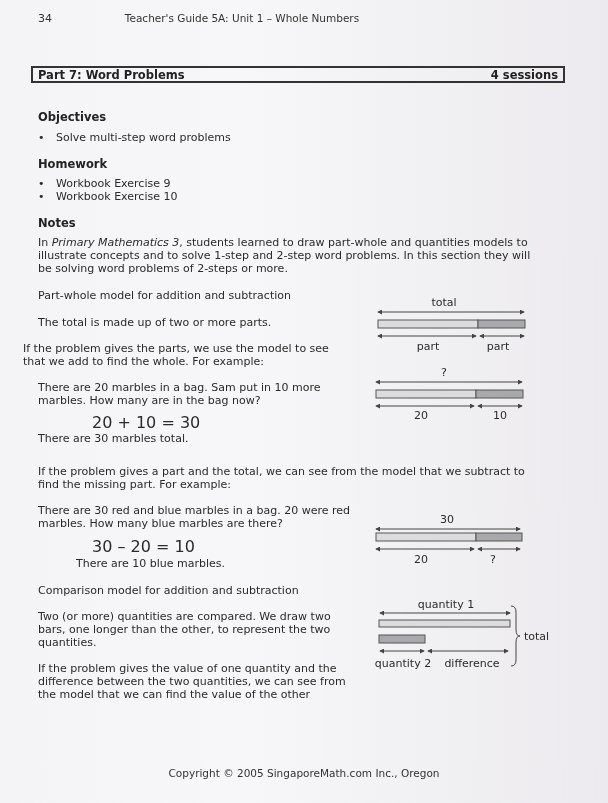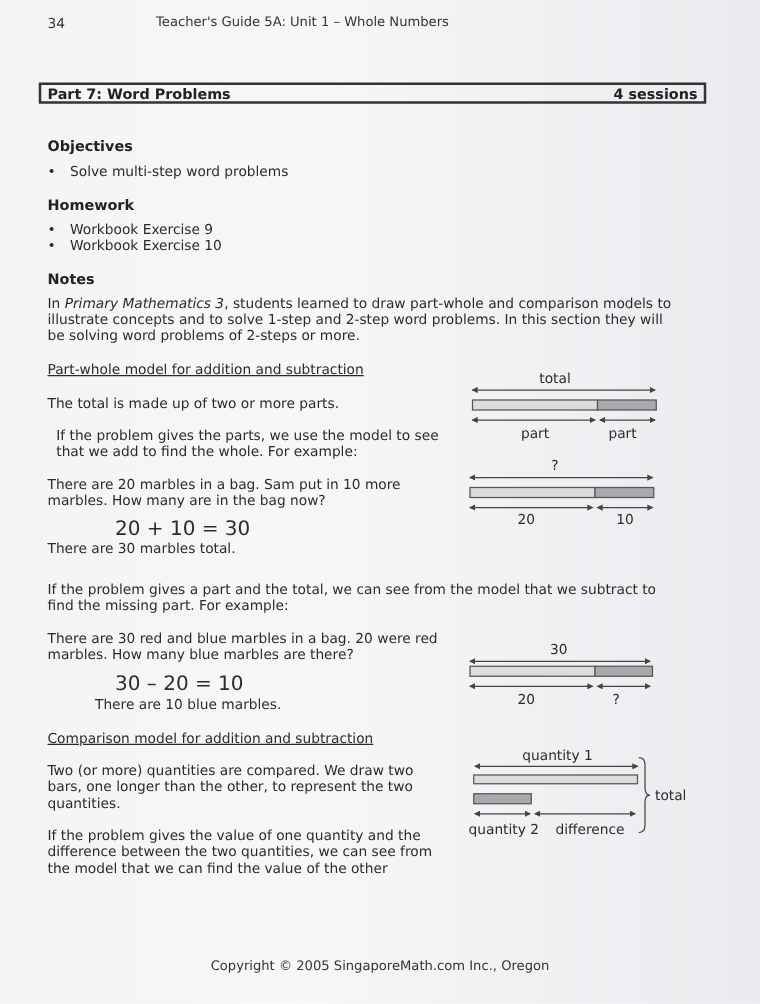--- a/index.html
+++ b/index.html
@@ -14,21 +14,21 @@
   .partbox {
     left: 31px; top: 66px; width: 534px; height: 17px;
     border: 2px solid #333; box-sizing: border-box;
     display: flex; justify-content: space-between; align-items: center;
     padding: 0 5px; font-weight: bold; font-size: 11.5px; color:#222;
   }
   .h { font-weight: bold; font-size: 11.5px; color:#222; }
   .p { font-size: 11px; line-height: 13px; color:#2a2a2a; }
   .bullet { display: flex; font-size: 11px; line-height: 13px; }
   .bullet .dot { width: 18px; }
-  .u { text-decoration: underline; }
+  .u { }
   .eq { font-size: 16px; }
   svg text { font-family: "DejaVu Sans", sans-serif; font-size: 11px; fill: #2a2a2a; }
   .footer { left: 0; width: 608px; top: 767px; text-align: center; font-size: 10.5px; color:#333; }
 </style>
 </head>
 <body>
 
 <div class="abs pagenum">34</div>
 <div class="abs runhead">Teacher's Guide 5A: Unit 1 – Whole Numbers</div>
 
@@ -48,28 +48,28 @@
   <span class="dot">•</span>
   <span>Workbook Exercise 9</span>
 </div>
 <div class="abs bullet" style="left:38px;top:190px;">
   <span class="dot">•</span>
   <span>Workbook Exercise 10</span>
 </div>
 
 <div class="abs h" style="left:38px;top:216px;">Notes</div>
 <div class="abs p" style="left:38px;top:236px;width:540px;">
-  <div><span>In </span><i>Primary Mathematics 3</i><span>, students learned to draw part-whole and comparison models to</span></div>
+  <div><span>In </span><i>Primary Mathematics 3</i><span>, students learned to draw part-whole and quantities models to</span></div>
   <div>illustrate concepts and to solve 1-step and 2-step word problems. In this section they will</div>
   <div>be solving word problems of 2-steps or more.</div>
 </div>
 
 <div class="abs p u" style="left:38px;top:289px;">Part-whole model for addition and subtraction</div>
 <div class="abs p" style="left:38px;top:316px;">The total is made up of two or more parts.</div>
-<div class="abs p" style="left:45px;top:342px;">
+<div class="abs p" style="left:23px;top:342px;">
   <div>If the problem gives the parts, we use the model to see</div>
   <div>that we add to find the whole. For example:</div>
 </div>
 <div class="abs p" style="left:38px;top:381px;">
   <div>There are 20 marbles in a bag. Sam put in 10 more</div>
   <div>marbles. How many are in the bag now?</div>
 </div>
 <div class="abs eq" style="left:92px;top:413px;">20 + 10 = 30</div>
 <div class="abs p" style="left:38px;top:432px;">There are 30 marbles total.</div>
 

